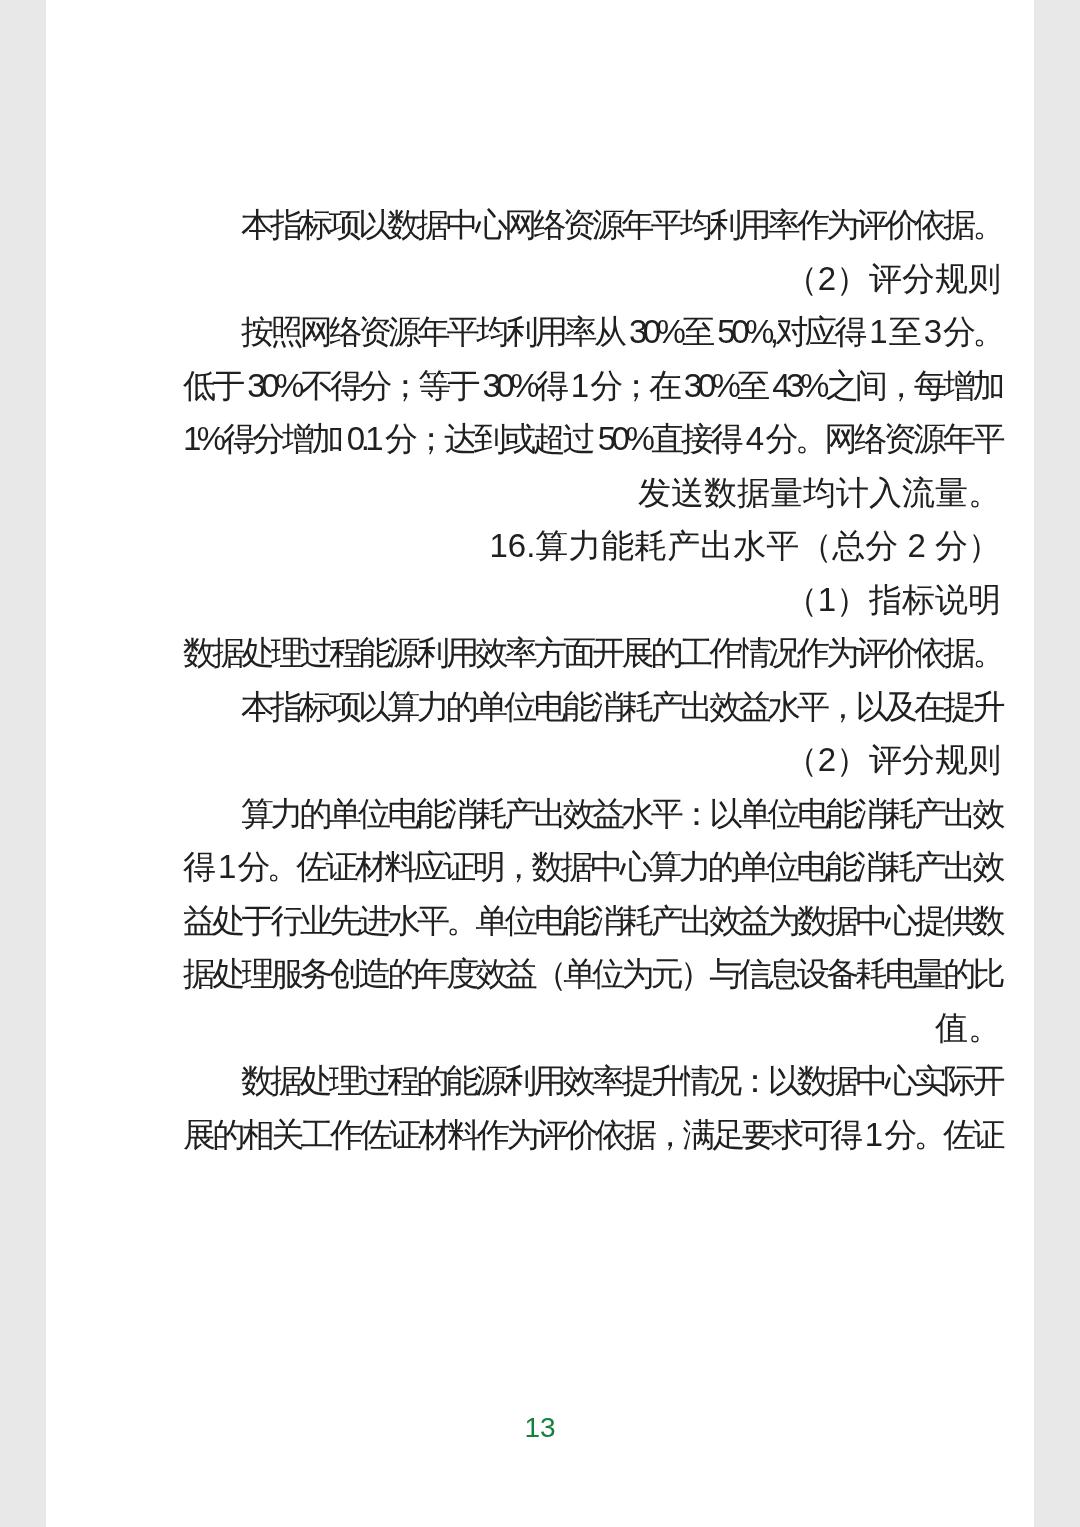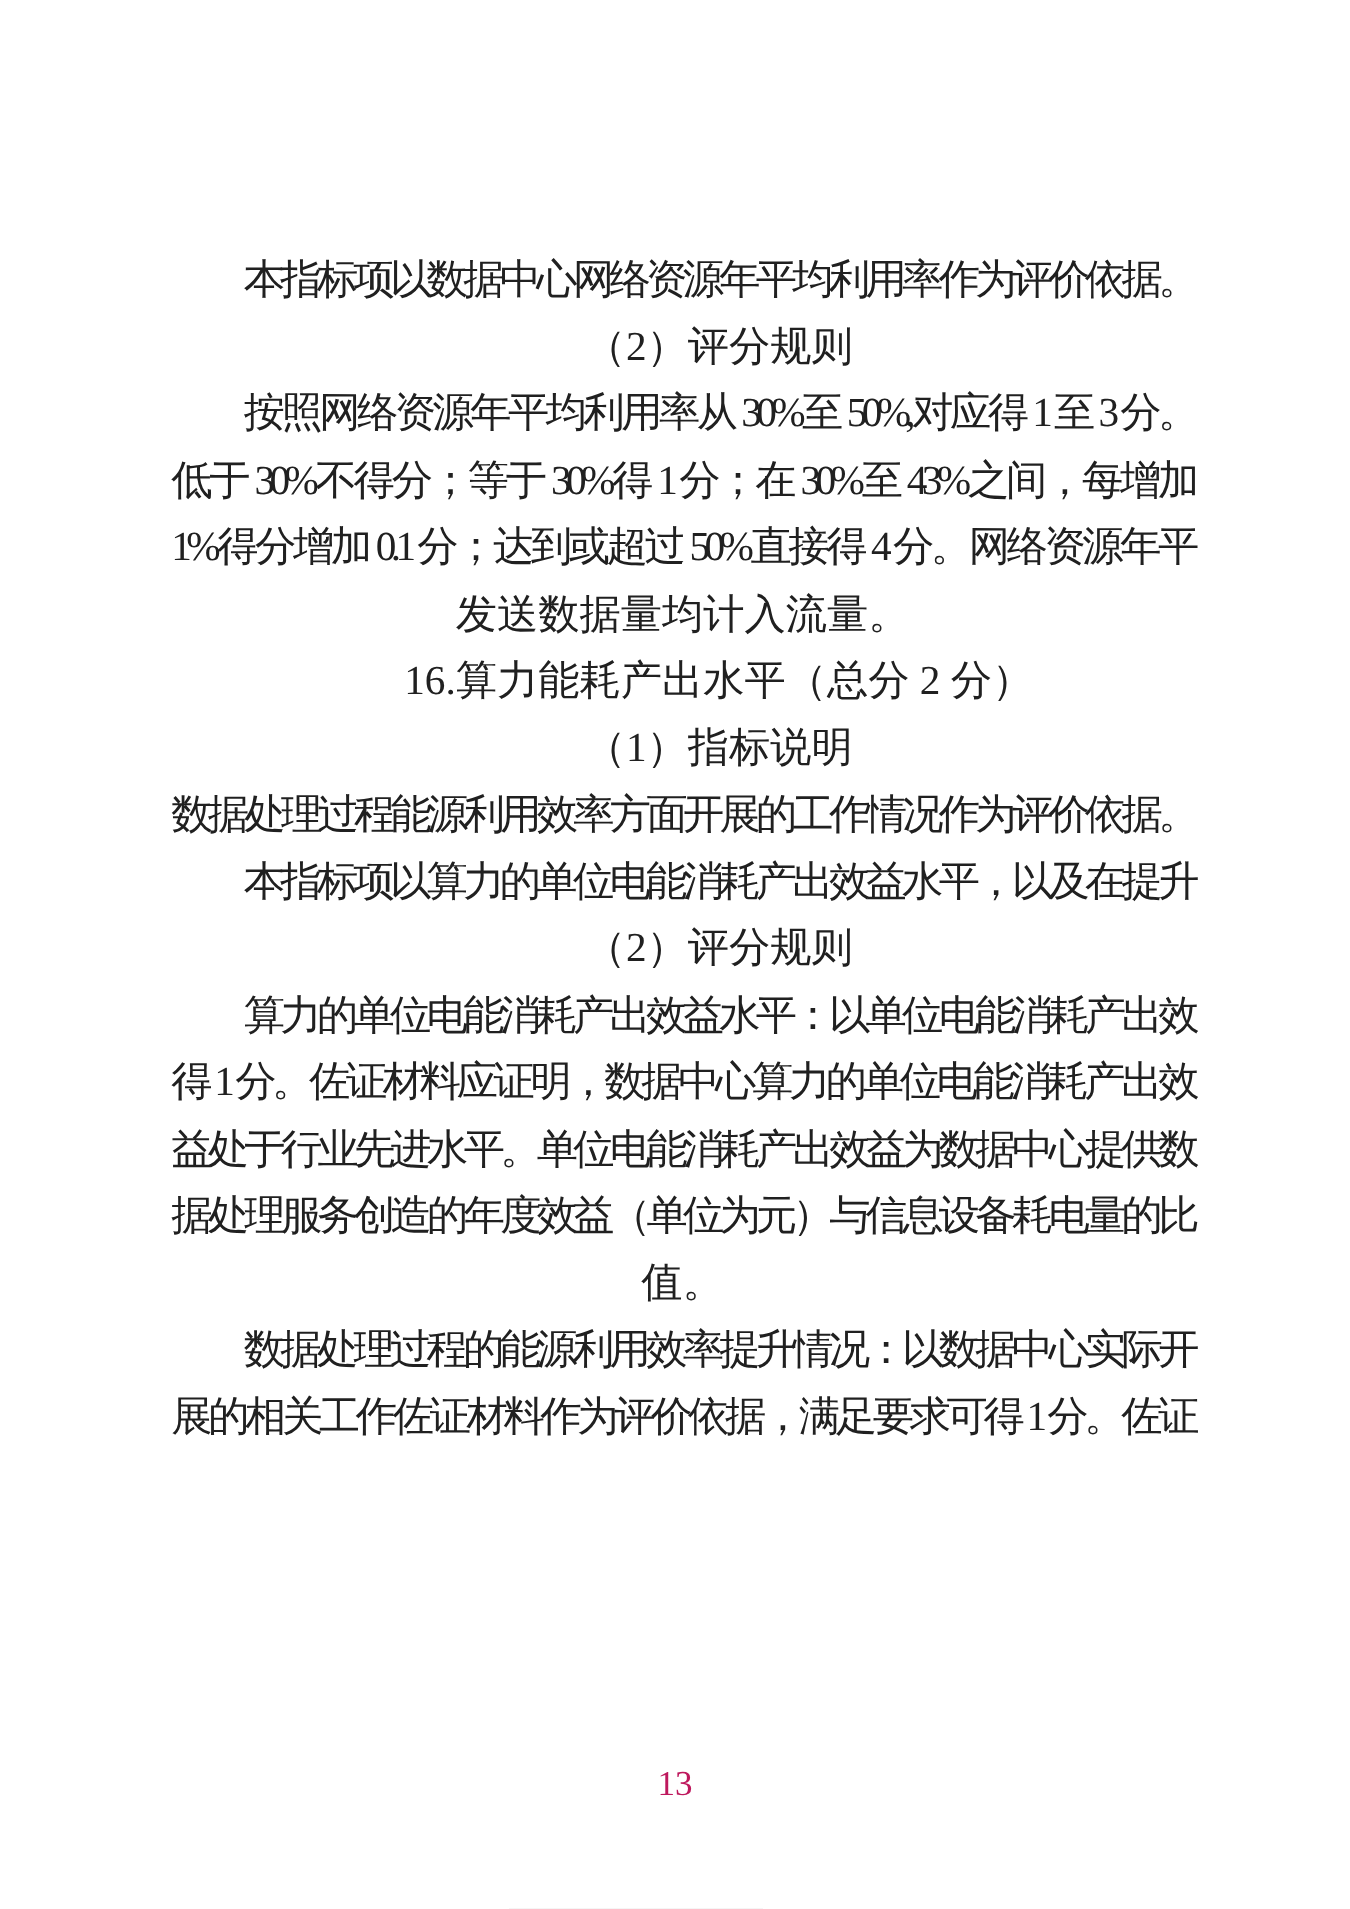--- a/index.html
+++ b/index.html
@@ -2,60 +2,60 @@
 <html><head>
 <meta charset="utf-8">
 <style>
   html, body {
     margin: 0;
     padding: 0;
     background: #e8e8e8;
   }
   .page {
     position: relative;
-    width: 1080px;
+    width: 988px;
     height: 1527px;
     margin: 0 auto;
     background: #ffffff;
     overflow: hidden;
-    font-family: Liberation Serif, serif;
+    font-family: Liberation Sans, sans-serif;
   }
   .content {
     position: absolute;
     left: 137px;
     top: 198px;
     width: 818px;
     color: #202020;
   }
   .line {
     font-size: 33px;
     line-height: 53.5px;
     height: 53.5px;
-    text-align: center;
+    text-align: right;
     white-space: normal;
   }
   .line.indent {
     padding-left: 58px;
   }
   .line.justify {
     letter-spacing: -4.5px;
     text-align: justify;
     text-align-last: justify;
   }
   .footer {
     position: absolute;
     left: 0;
     top: 1408px;
     width: 100%;
     text-align: center;
   }
   .page-num {
     font-size: 28px;
     line-height: 40px;
-    color: #be185d;
+    color: #15803d;
   }
 </style>
 </head>
 <body>
 
 <div class="page" style="background: rgb(255, 255, 255);">
   <main class="content" style="color: rgb(32, 32, 32);">
 
   <div class="line indent justify">本指标项以数据中心网络资源年平均利用率作为评价依据。</div>
       <div class="line indent">（2）评分规则</div>

